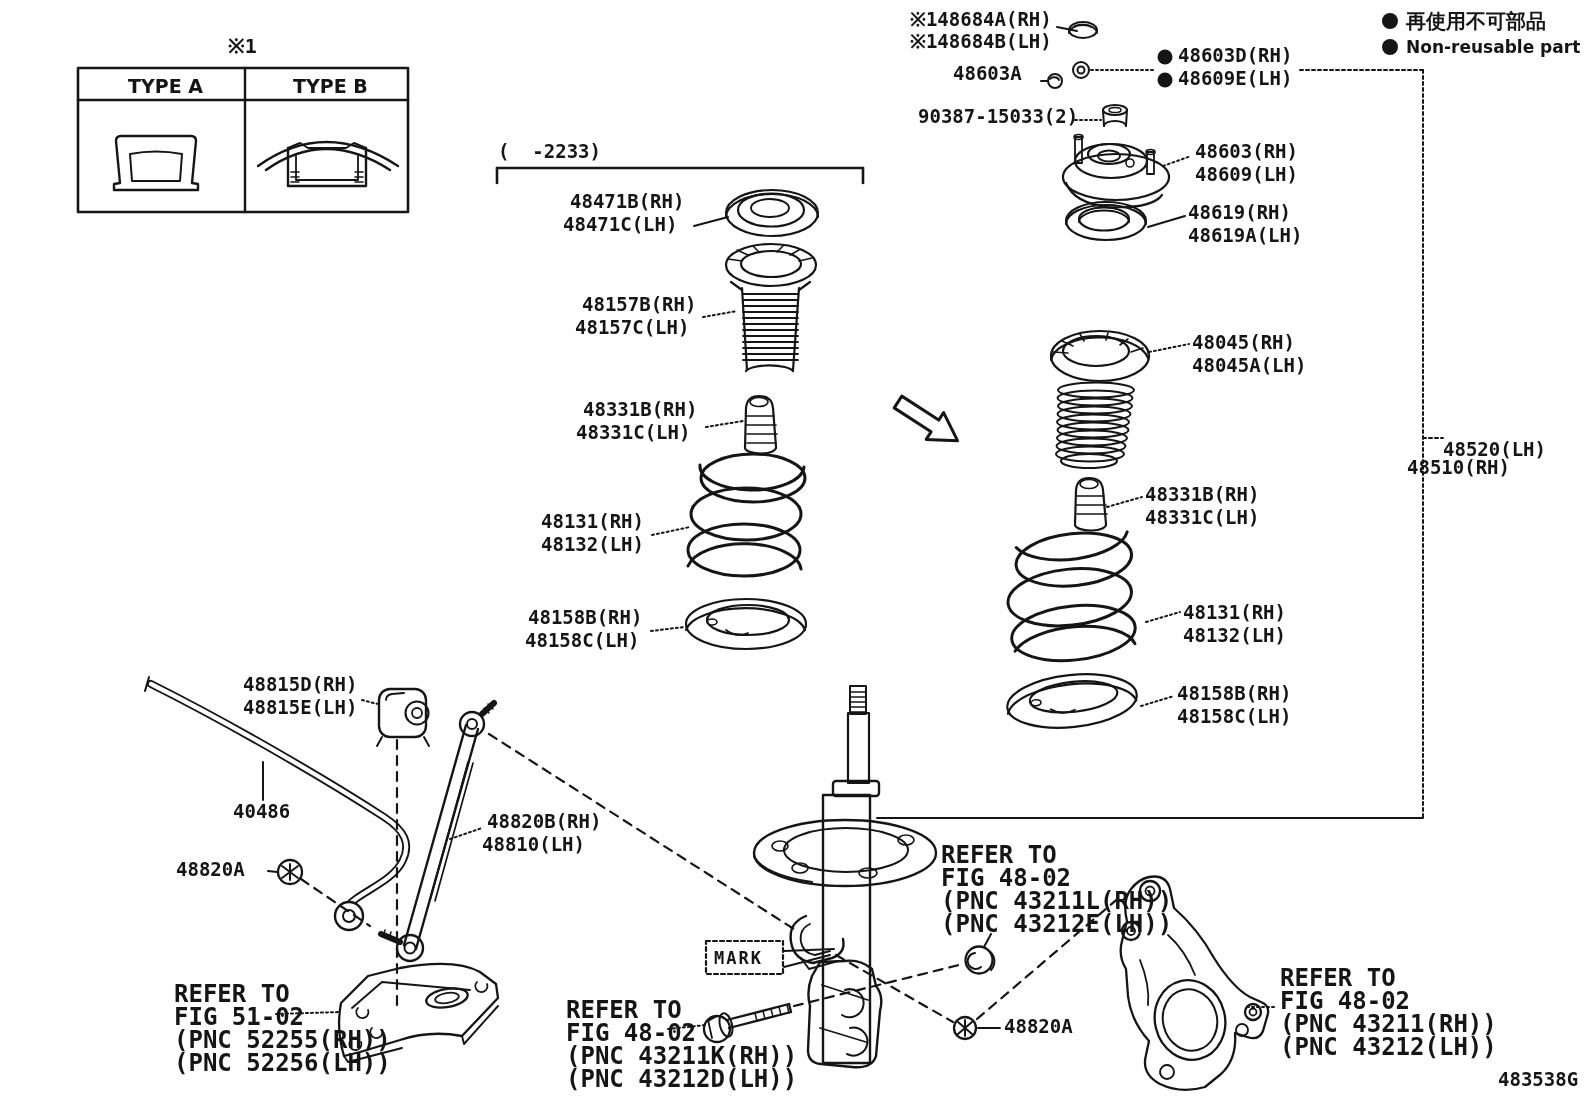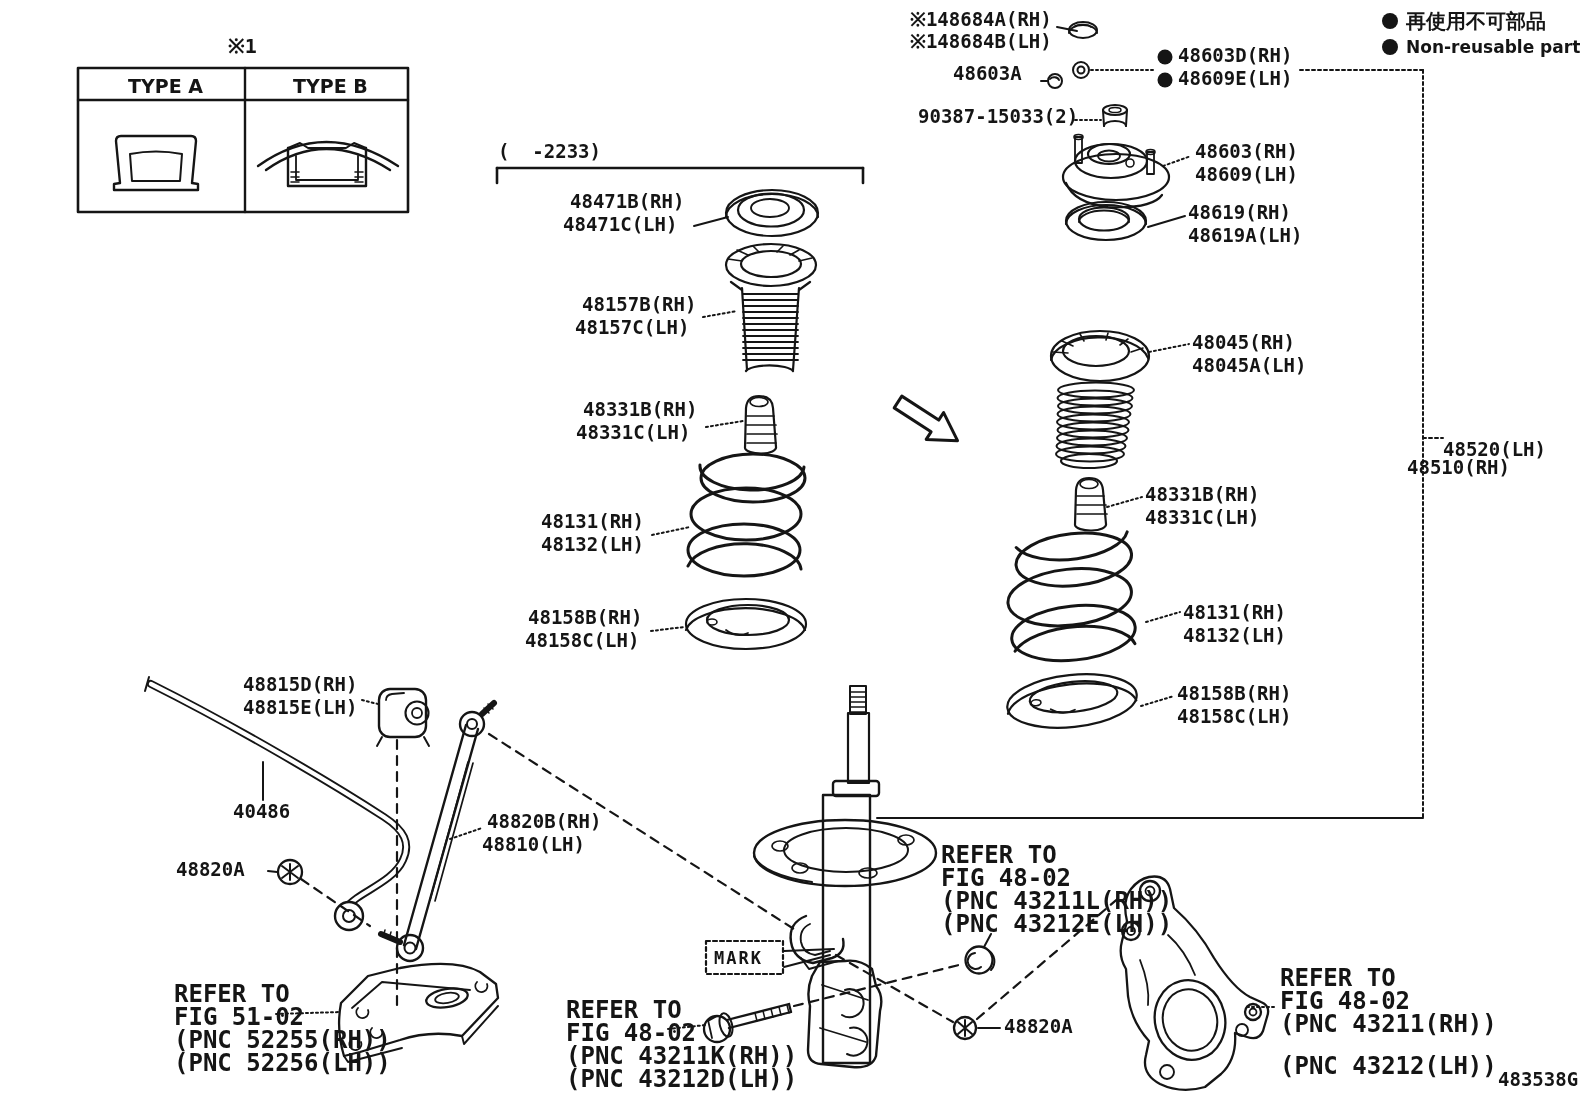--- a/index.html
+++ b/index.html
@@ -393,17 +393,17 @@
 <div class="lbl ref" style="left:174px;top:1051px;">(PNC 52256(LH))</div>
 
 <div class="lbl ref" style="left:566px;top:998px;">REFER TO</div>
 <div class="lbl ref" style="left:566px;top:1021px;">FIG 48-02</div>
 <div class="lbl ref" style="left:566px;top:1044px;">(PNC 43211K(RH))</div>
 <div class="lbl ref" style="left:566px;top:1067px;">(PNC 43212D(LH))</div>
 
 <div class="lbl ref" style="left:1280px;top:966px;">REFER TO</div>
 <div class="lbl ref" style="left:1280px;top:989px;">FIG 48-02</div>
 <div class="lbl ref" style="left:1280px;top:1012px;">(PNC 43211(RH))</div>
-<div class="lbl ref" style="left:1280px;top:1035px;margin-top:19px;">(PNC 43212(LH))</div>
+<div class="lbl ref" style="left:1280px;top:1035px;">(PNC 43212(LH))</div>
 
 <div class="lbl" style="left:1498px;top:1070px;">483538G</div>
 
 </div>
 
 </body></html>

